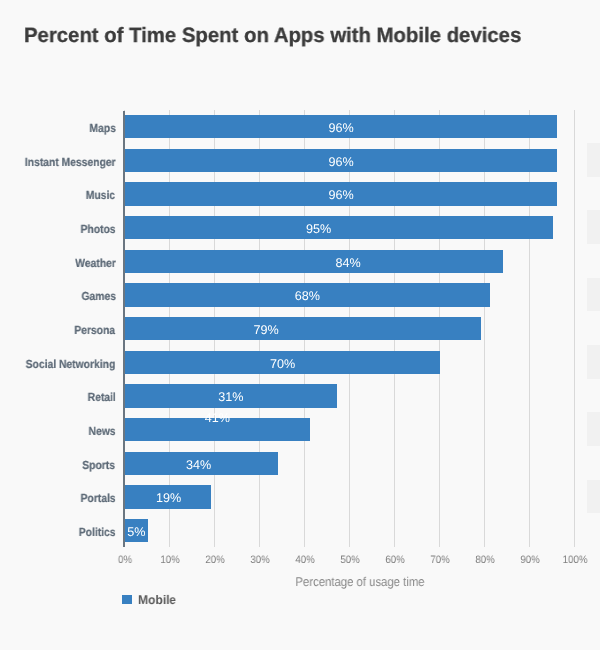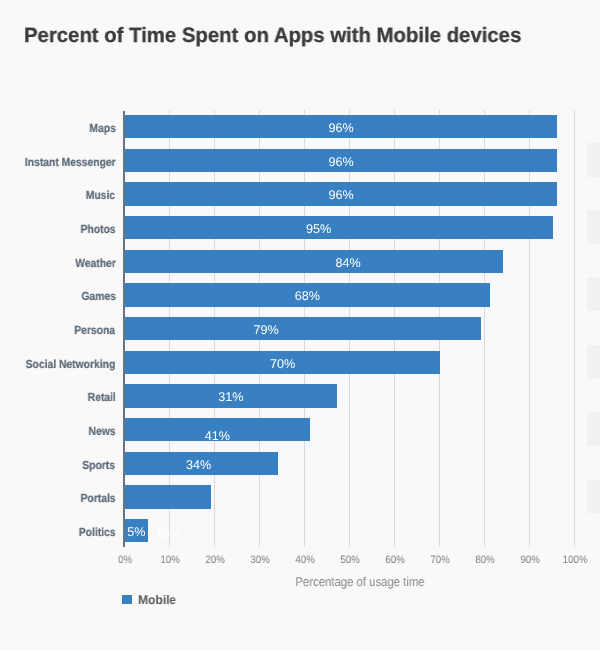--- a/index.html
+++ b/index.html
@@ -117,25 +117,25 @@
       <div class="barlabel" style="left: 125px; top: 249.64px; width: 446px; border-radius: 10px;">84%</div>
       <div class="bar" style="left: 125px; top: 283.3px; width: 364.5px; background: rgb(56, 128, 193);"></div>
       <div class="barlabel" style="left: 125px; top: 283.3px; width: 364.5px;">68%</div>
       <div class="bar" style="left: 125px; top: 316.96px; width: 355.5px; background: rgb(56, 128, 193);"></div>
       <div class="barlabel" style="left: 125px; top: 316.96px; width: 282px;">79%</div>
       <div class="bar" style="left: 125px; top: 350.62px; width: 315px; background: rgb(56, 128, 193);"></div>
       <div class="barlabel" style="left: 125px; top: 350.62px; width: 315px;">70%</div>
       <div class="bar" style="left: 125px; top: 384.28px; width: 211.5px; background: rgb(56, 128, 193);"></div>
       <div class="barlabel" style="left: 125px; top: 384.28px; width: 211.5px;">31%</div>
       <div class="bar" style="left: 125px; top: 417.94px; width: 184.5px; background: rgb(56, 128, 193);"></div>
-      <div class="barlabel" style="left: 125px; top: 423px; width: 184.5px;">41%</div>
+      <div class="barlabel" style="left: 125px; top: 405px; width: 184.5px;">41%</div>
       <div class="bar" style="left: 125px; top: 451.6px; width: 153px; background: rgb(56, 128, 193);"></div>
       <div class="barlabel" style="left: 122px; top: 451.6px; width: 153px;">34%</div>
       <div class="bar" style="left: 125px; top: 485.26px; width: 85.5px; background: rgb(56, 128, 193);"></div>
-      <div class="barlabel" style="left: 125px; top: 485.26px; width: 87px; margin-top: 36px;">19%</div>
+      <div class="barlabel" style="left: 125px; top: 485.26px; width: 87px;">19%</div>
       <div class="bar" style="left: 125px; top: 518.92px; width: 22.5px; background: rgb(56, 128, 193);"></div>
       <div class="barlabel" style="left: 125px; top: 518.92px; width: 22.5px;">5%</div>
     </div>
 
   <div id="cats">
       <div class="catlabel" style="top: 115px; right: 484.5px;">Maps</div>
       <div class="catlabel" style="top: 148.66px; right: 484.5px;">Instant Messenger</div>
       <div class="catlabel" style="top: 182.32px; right: 484.5px;">Music</div>
       <div class="catlabel" style="top: 215.98px; right: 484.5px;">Photos</div>
       <div class="catlabel" style="top: 249.64px; right: 484.5px;">Weather</div>

